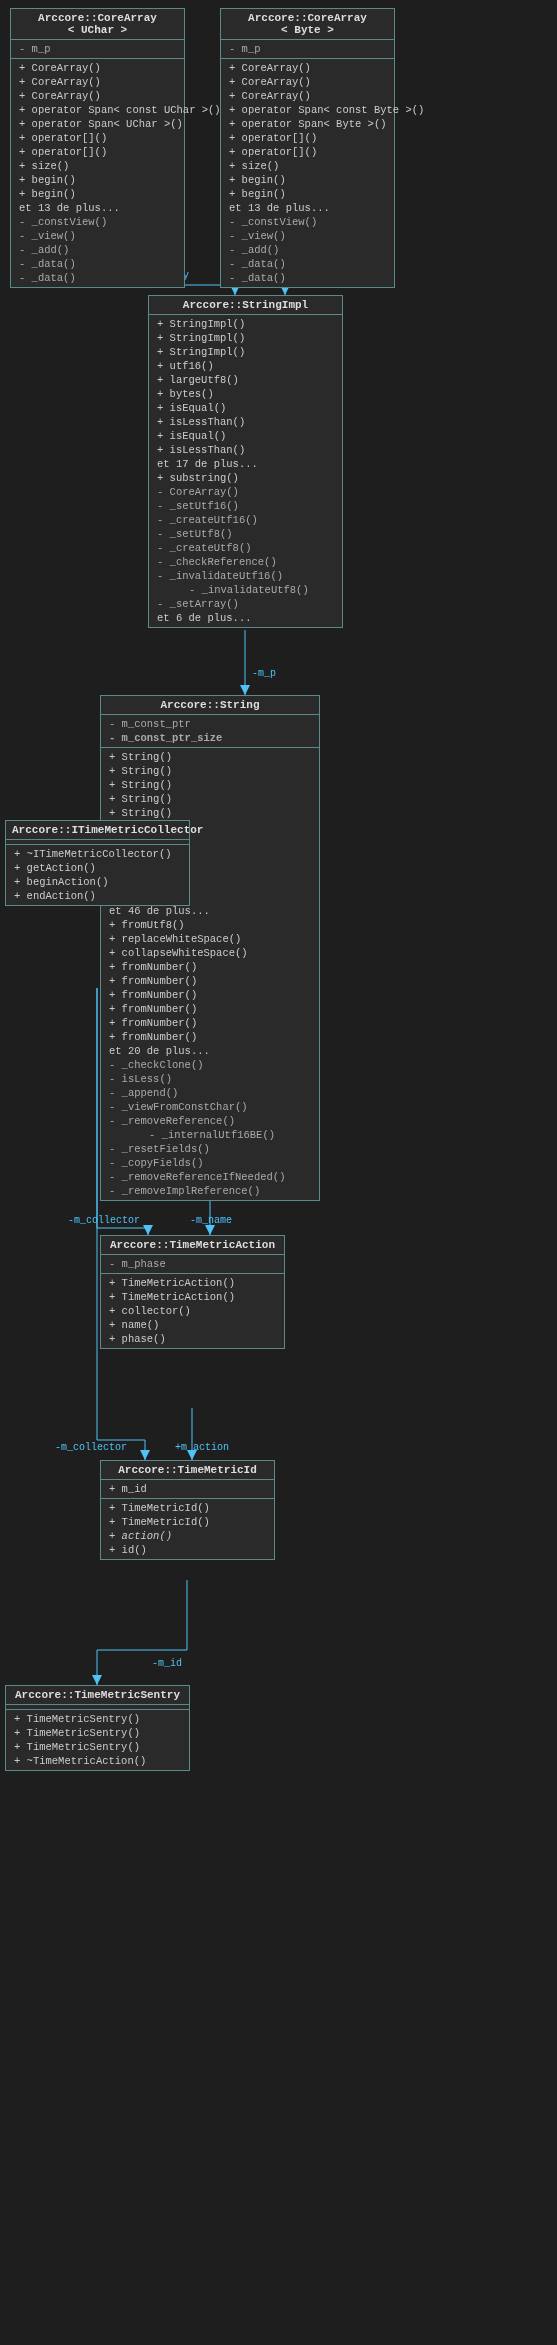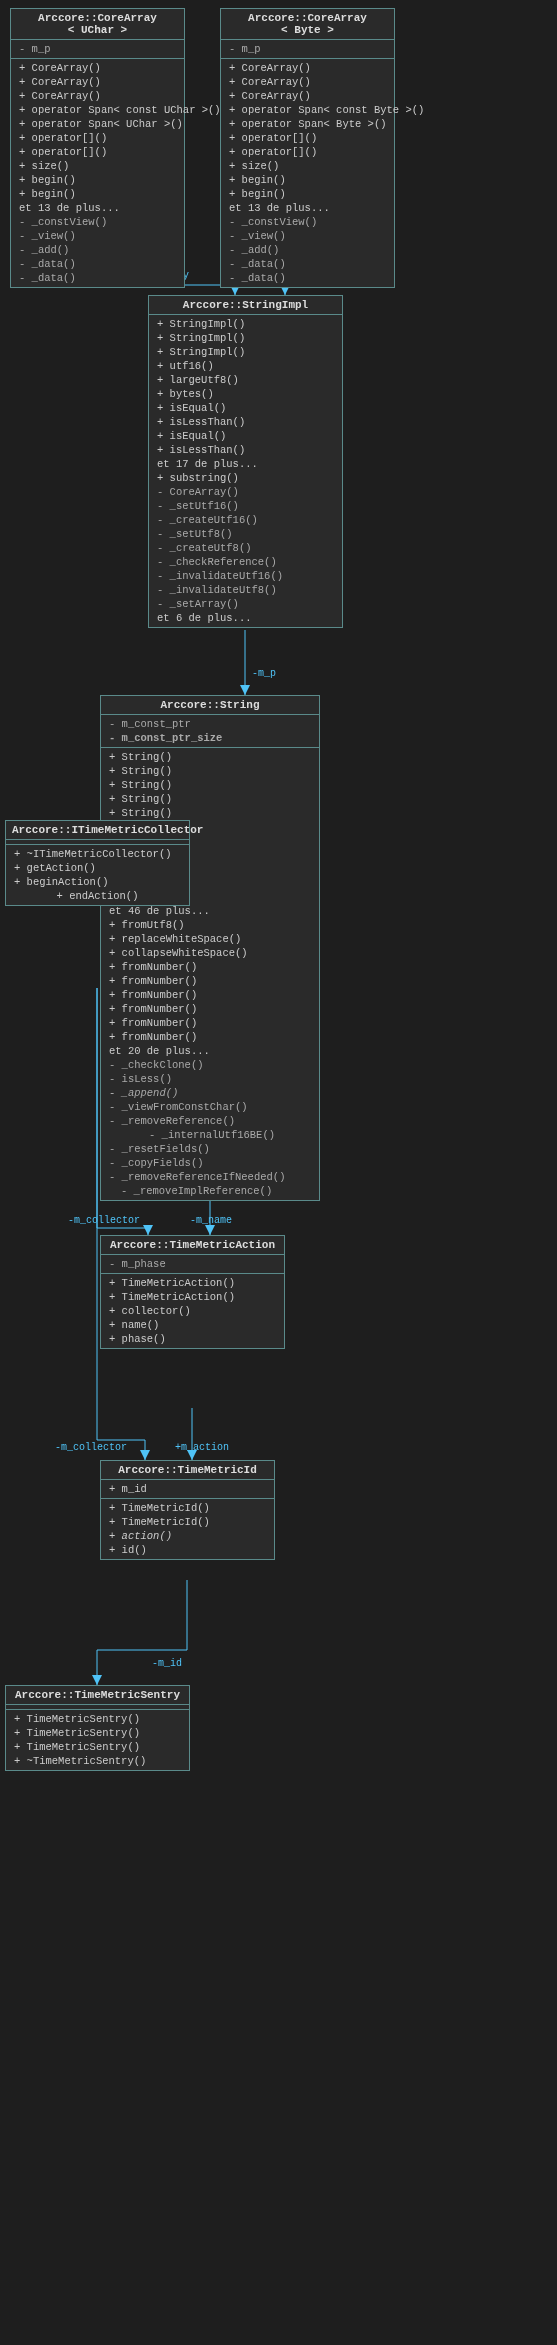--- a/index.html
+++ b/index.html
@@ -186,21 +186,21 @@
         <div class="member" style="color: rgb(204, 204, 204);">+ isLessThan()</div>
         <div class="member">    et 17 de plus...</div>
         <div class="member" style="color: rgb(204, 204, 204);">+ substring()</div>
         <div class="member" style="color: rgb(170, 170, 170);">- CoreArray()</div>
         <div class="member" style="color: rgb(170, 170, 170);">- _setUtf16()</div>
         <div class="member" style="color: rgb(170, 170, 170);">- _createUtf16()</div>
         <div class="member" style="color: rgb(170, 170, 170);">- _setUtf8()</div>
         <div class="member" style="color: rgb(170, 170, 170);">- _createUtf8()</div>
         <div class="member" style="color: rgb(170, 170, 170);">- _checkReference()</div>
         <div class="member" style="color: rgb(170, 170, 170);">- _invalidateUtf16()</div>
-        <div class="member" style="color: rgb(170, 170, 170);">- _invalidateUtf8()</div>
+        <div class="member" style="color: rgb(170, 170, 170); margin-left: 32px;">- _invalidateUtf8()</div>
         <div class="member" style="color: rgb(170, 170, 170);">- _setArray()</div>
         <div class="member">    et 6 de plus...</div>
       </div>
     </div>
     <div class="uml-box" style="left: 100px; top: 695px; width: 220px;">
       <div class="header">Arccore::String</div>
       <div class="section">
         <div class="member" style="color: rgb(170, 170, 170);">- m_const_ptr</div>
         <div class="member" style="color: rgb(170, 170, 170); font-weight: bold;">- m_const_ptr_size</div>
       </div>
@@ -222,38 +222,38 @@
         <div class="member" style="color: rgb(204, 204, 204);">+ collapseWhiteSpace()</div>
         <div class="member" style="color: rgb(204, 204, 204);">+ fromNumber()</div>
         <div class="member" style="color: rgb(204, 204, 204);">+ fromNumber()</div>
         <div class="member" style="color: rgb(204, 204, 204);">+ fromNumber()</div>
         <div class="member" style="color: rgb(204, 204, 204);">+ fromNumber()</div>
         <div class="member" style="color: rgb(204, 204, 204);">+ fromNumber()</div>
         <div class="member" style="color: rgb(204, 204, 204);">+ fromNumber()</div>
         <div class="member">    et 20 de plus...</div>
         <div class="member" style="color: rgb(170, 170, 170);">- _checkClone()</div>
         <div class="member" style="color: rgb(170, 170, 170);">- isLess()</div>
-        <div class="member" style="color: rgb(170, 170, 170); font-style: italic;">- _append()</div>
+        <div class="member" style="color: rgb(170, 170, 170);">- _append()</div>
         <div class="member" style="color: rgb(170, 170, 170);">- _viewFromConstChar()</div>
         <div class="member" style="color: rgb(170, 170, 170);">- _removeReference()</div>
         <div class="member" style="color: rgb(170, 170, 170); margin-left: 40px;">- _internalUtf16BE()</div>
         <div class="member" style="color: rgb(170, 170, 170);">- _resetFields()</div>
         <div class="member" style="color: rgb(170, 170, 170);">- _copyFields()</div>
         <div class="member" style="color: rgb(170, 170, 170);">- _removeReferenceIfNeeded()</div>
-        <div class="member" style="color: rgb(170, 170, 170); margin-left: 12px;">- _removeImplReference()</div>
+        <div class="member" style="color: rgb(170, 170, 170);">- _removeImplReference()</div>
       </div>
     </div>
     <div class="uml-box" style="left: 5px; top: 820px; width: 185px;">
       <div class="header">Arccore::ITimeMetricCollector</div>
       <div class="section"></div>
       <div class="section">
         <div class="member" style="color: rgb(204, 204, 204);">+ ~ITimeMetricCollector()</div>
         <div class="member" style="color: rgb(204, 204, 204);">+ getAction()</div>
         <div class="member" style="color: rgb(204, 204, 204);">+ beginAction()</div>
-        <div class="member" style="color: rgb(204, 204, 204); text-align: center;">+ endAction()</div>
+        <div class="member" style="color: rgb(204, 204, 204);">+ endAction()</div>
       </div>
     </div>
     <div class="uml-box" style="left: 100px; top: 1235px; width: 185px;">
       <div class="header">Arccore::TimeMetricAction</div>
       <div class="section">
         <div class="member" style="color: rgb(170, 170, 170);">- m_phase</div>
       </div>
       <div class="section">
         <div class="member" style="color: rgb(204, 204, 204);">+ TimeMetricAction()</div>
         <div class="member" style="color: rgb(204, 204, 204);">+ TimeMetricAction()</div>
@@ -274,16 +274,16 @@
         <div class="member" style="color: rgb(204, 204, 204);">+ id()</div>
       </div>
     </div>
     <div class="uml-box" style="left: 5px; top: 1685px; width: 185px;">
       <div class="header">Arccore::TimeMetricSentry</div>
       <div class="section"></div>
       <div class="section">
         <div class="member" style="color: rgb(204, 204, 204);">+ TimeMetricSentry()</div>
         <div class="member" style="color: rgb(204, 204, 204);">+ TimeMetricSentry()</div>
         <div class="member" style="color: rgb(204, 204, 204);">+ TimeMetricSentry()</div>
-        <div class="member" style="color: rgb(204, 204, 204);">+ ~TimeMetricSentry()</div>
+        <div class="member" style="color: rgb(204, 204, 204);">+ ~TimeMetricAction()</div>
       </div>
     </div>
   </div>
 
 </body></html>

